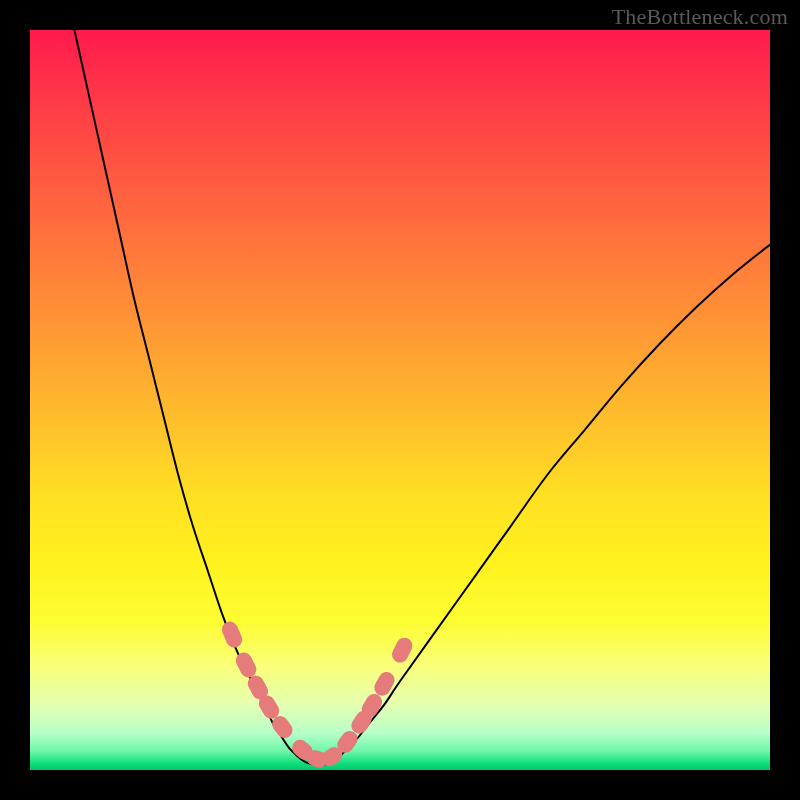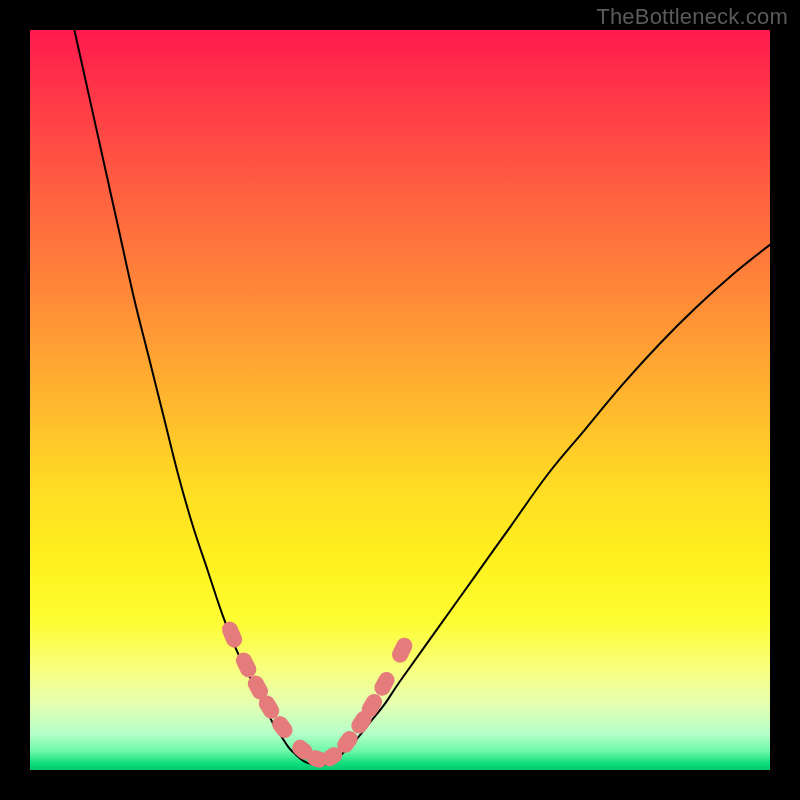--- a/index.html
+++ b/index.html
@@ -36,20 +36,21 @@
     );
   }
   .attribution {
     position: absolute;
     top: 4px;
     right: 12px;
     color: #5a5a5a;
     font-size: 22px;
     font-weight: 500;
     letter-spacing: 0.2px;
+    font-family: Liberation Serif, serif;
   }
   svg.plot {
     position: absolute;
     left: 30px;
     top: 30px;
     width: 740px;
     height: 740px;
     overflow: visible;
   }
   .curve {

